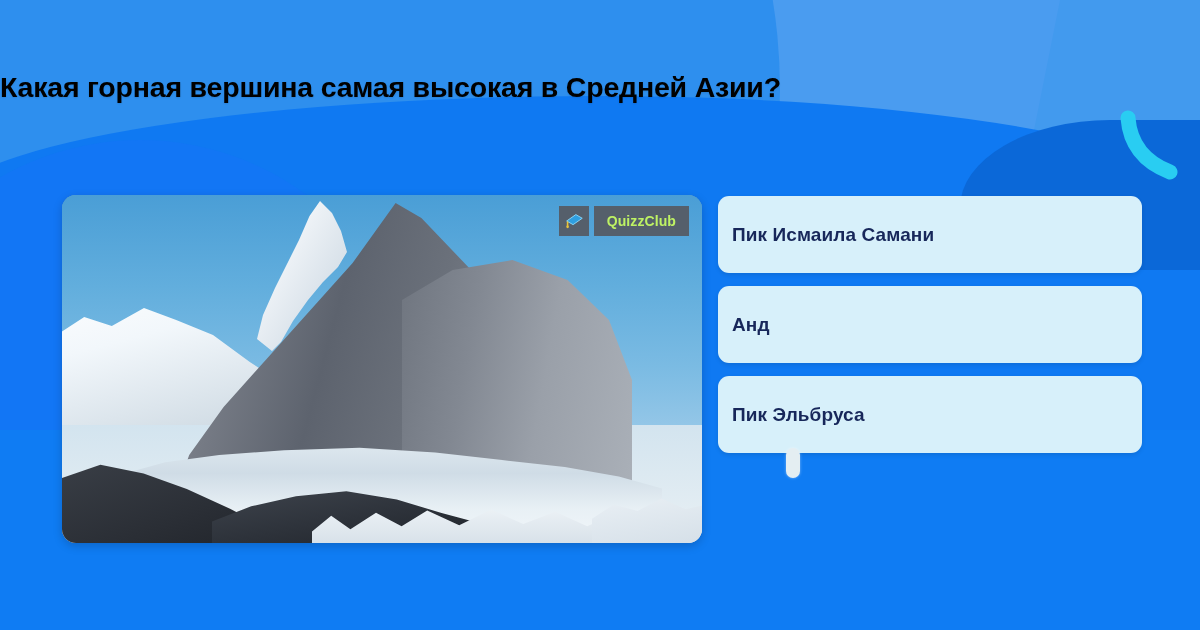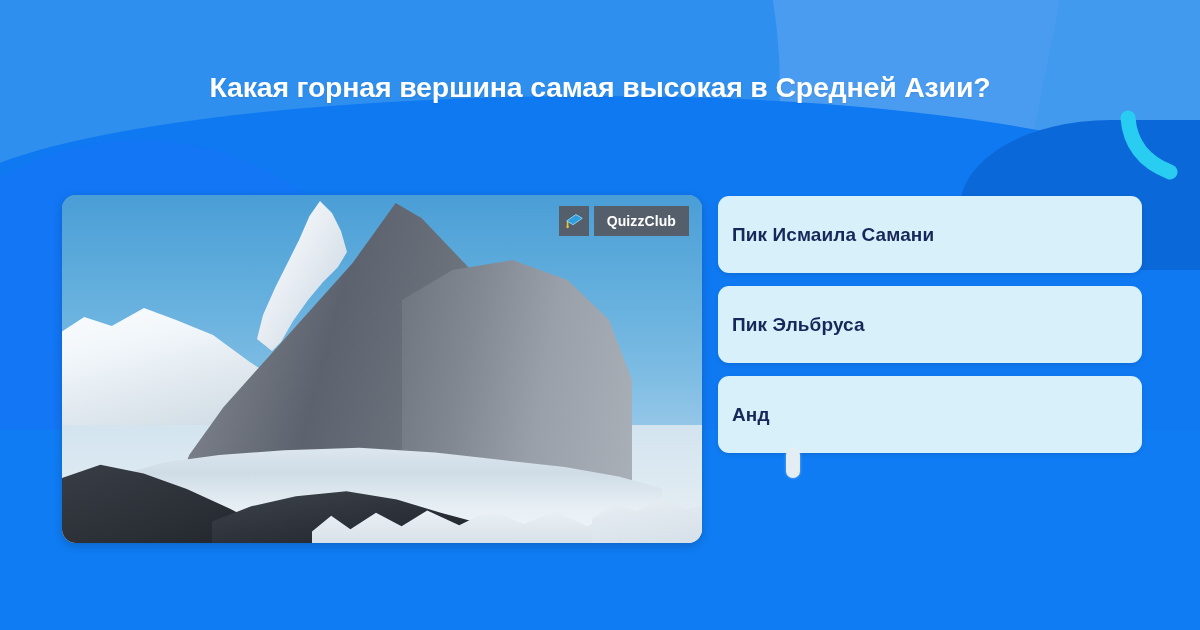--- a/index.html
+++ b/index.html
@@ -88,22 +88,22 @@
     position: absolute;
     left: 1118px; top: 110px;
     width: 80px; height: 80px;
   }
 
   
   .title {
     position: absolute;
     left: 0; top: 70px;
     width: 1200px;
-    text-align: center;
-    color: #ffffff;
+    text-align: left;
+    color: #000000;
     font-size: 28.5px;
     font-weight: bold;
     letter-spacing: -0.2px;
     line-height: 1.2;
     text-shadow: 0 1px 2px rgba(0,0,0,0.10);
   }
 
   
   .photo-card {
     position: absolute;
@@ -205,21 +205,21 @@
     width: 30px; height: 30px;
     background: #555f6b;
     display: flex;
     align-items: center;
     justify-content: center;
   }
   .badge-label {
     height: 30px;
     padding: 0 13px;
     background: #555f6b;
-    color: #ffffff;
+    color: #bef264;
     font-size: 14px;
     font-weight: bold;
     display: flex;
     align-items: center;
     letter-spacing: 0.1px;
   }
 
   
   .answers {
     position: absolute;
@@ -303,22 +303,22 @@
       </div>
       <div class="badge-label">QuizzClub</div>
     </div>
   </div>
 
   <div class="answers">
     <div class="answer">
       <span class="answer-label">Пик Исмаила Самани</span>
     </div>
     <div class="answer">
+      <span class="answer-label">Анд</span>
+    </div>
+    <div class="answer">
       <span class="answer-label">Пик Эльбруса</span>
     </div>
-    <div class="answer">
-      <span class="answer-label">Анд</span>
-    </div>
   </div>
 
   <div class="pointer-handle"></div>
 
 </div>
 
 </body></html>

